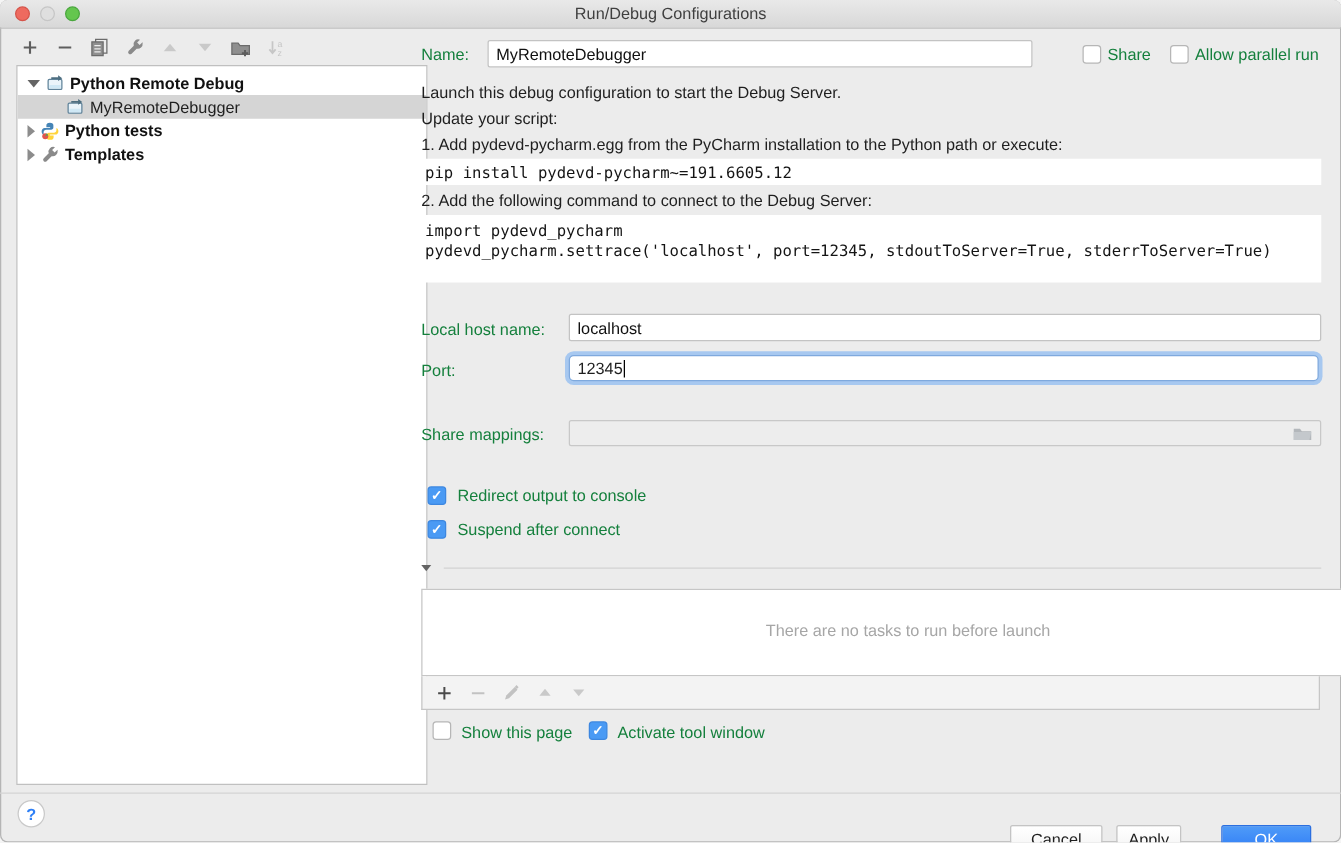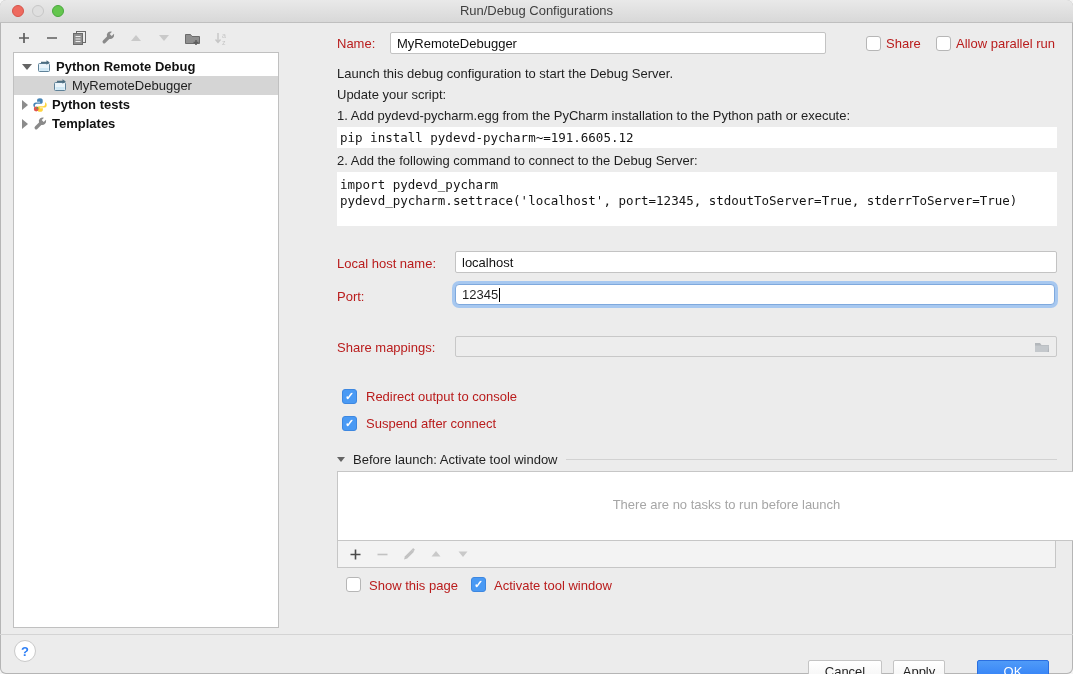--- a/index.html
+++ b/index.html
@@ -13,34 +13,34 @@
     background:linear-gradient(#e9e9e9,#d8d8d8);border-bottom:1px solid #bfbfbf;}
   .traffic{position:absolute;top:5px;width:12px;height:12px;border-radius:50%;}
   .tl-red{left:12px;background:#ee6a5f;border:1px solid #d5544a;box-sizing:border-box;}
   .tl-gray{left:32px;background:#dfdfdf;border:1px solid #c6c6c6;box-sizing:border-box;}
   .tl-green{left:52px;background:#64c64e;border:1px solid #4aa73e;box-sizing:border-box;}
   .title{position:absolute;left:0;top:3px;width:100%;text-align:center;color:#3f3f3f;}
   
   .side-toolbar{position:absolute;left:16px;top:30px;display:flex;gap:12px;align-items:center;}
   .tb-icon{width:16px;height:16px;display:inline-flex;align-items:center;justify-content:center;}
   
-  .tree-box{position:absolute;left:13px;top:52px;width:266px;height:576px;
+  .tree-box{position:absolute;left:13px;top:52px;width:329px;height:576px;
     background:#fff;border:1px solid #c0c0c0;box-sizing:border-box;overflow:hidden;}
   .tree-row{position:relative;height:19px;display:flex;align-items:center;white-space:nowrap;}
   .tree-row.selected{background:#d5d5d5;}
   .tw{display:inline-block;width:0;height:0;margin:0 4px 0 8px;}
   .tw-down{border-left:5px solid transparent;border-right:5px solid transparent;border-top:6px solid #646464;}
   .tw-right{border-top:5px solid transparent;border-bottom:5px solid transparent;border-left:6px solid #8c8c8c;}
   .tw-none{width:10px;margin:0 4px 0 8px;}
   .tree-label{margin-left:4px;}
   .tree-label.bold{font-weight:bold;color:#111;}
   .ticon{width:16px;height:16px;flex:0 0 16px;}
   .indent{display:inline-block;width:16px;}
   
-  .lbl{position:absolute;color:#b91c1c;}
+  .lbl{position:absolute;color:#15803d;}
   .field{position:absolute;background:#fff;border:1px solid #c3c3c3;border-radius:2px;
     box-sizing:border-box;font-family:"Liberation Sans",sans-serif;font-size:13px;color:#111;
     padding:0 6px;outline:none;}
   .txt{position:absolute;white-space:nowrap;}
   .mono-block{position:absolute;background:#fff;font-family:"DejaVu Sans Mono",monospace;
     font-size:12.5px;color:#141414;white-space:pre;box-sizing:border-box;}
   
   .cb{position:absolute;width:15px;height:15px;border-radius:3px;box-sizing:border-box;
     background:#fff;border:1px solid #b6b6b6;}
   .cb.checked{background:#4a9af4;border:1px solid #3d87e0;color:#fff;
@@ -219,21 +219,20 @@
       <span>✓</span>
     </span>
   <span class="lbl" style="left:366px;top:389px;">Redirect output to console</span>
   <span class="cb checked" style="left:342px;top:416px;">
       <span>✓</span>
     </span>
   <span class="lbl" style="left:366px;top:416px;">Suspend after connect</span>
 
   <div class="section-head" style="left:337px;top:452px;width:720px;">
     <span class="tw tw-down" style="margin:0 2px 0 0;border-left-width:4px;border-right-width:4px;border-top-width:5px;"></span>
-    <span style="margin-left:6px;">Before launch: Activate tool window</span>
     <span class="section-line"></span>
   </div>
   <div class="tasks-box" style="left:337px;top:471px;width:779px;height:70px;padding-top:25px;">
     <span>There are no tasks to run before launch</span>
   </div>
   <div class="tasks-toolbar" style="left:337px;top:541px;width:719px;height:27px;">
     <span class="tb-icon">
       <svg width="13" height="13">
           <path d="M6.5 1.5v10M1.5 6.5h10" stroke="#4a4a4a" stroke-width="1.6" fill="none"></path>
         </svg>

